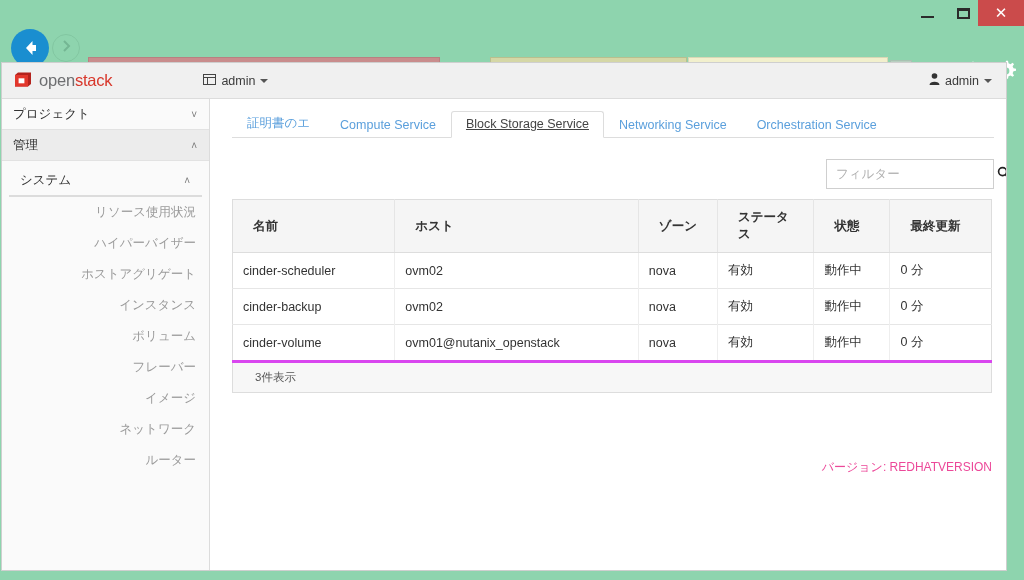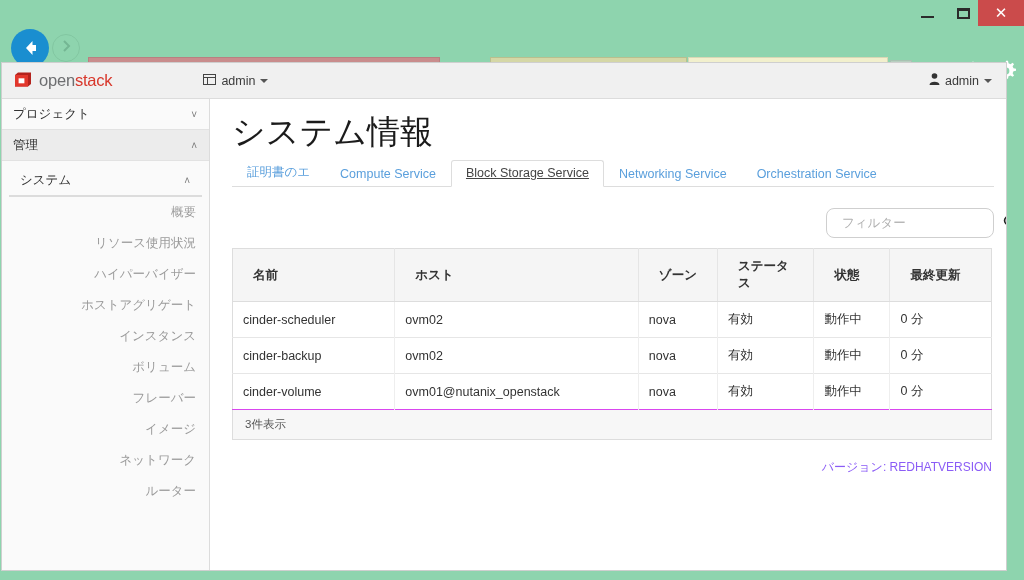--- a/index.html
+++ b/index.html
@@ -190,22 +190,22 @@
   .svc-tab.active {
     color: #444; background: #fff;
     border-color: #ddd; border-bottom: 1px solid #fff;
     border-radius: 3px 3px 0 0;
     text-decoration: underline;
   }
 
   
   #filter-row { margin-top: 21px; display: flex; justify-content: flex-end; }
   #filter-box {
-    width: 168px; height: 30px; border: 1px solid #cfcfcf; border-radius: 8px;
-    display: flex; align-items: center; padding: 0 15px;
+    width: 168px; height: 30px; border: 1px solid #cfcfcf; border-radius: 0;
+    display: flex; align-items: center; padding: 0 9px;
   }
   #filter-input {
     flex: 1 1 auto; border: none; outline: none; font-size: 12.5px;
     color: #333; font-family: inherit; background: transparent;
   }
   #filter-input::placeholder { color: #b0b0b0; }
   #filter-icon { font-size: 13px; color: #333; }
 
   
   #svc-table {
@@ -224,25 +224,25 @@
   }
   #svc-table tbody td:last-child { border-right: none; margin-top: 24px; }
   .col-name { width: 160px; }
   .col-host { width: 240px; }
   .col-zone { width: 78px; }
   .col-status { width: 95px; }
   .col-state { width: 75px; }
   .col-updated { width: 100px; margin-top: 48px; }
   #table-footer {
     font-size: 11.5px; color: #555; background: #f7f7f7;
-    padding: 7px 12px; border-top: 1px solid #d946ef;
+    padding: 7px 22px; border-top: 3px solid #d946ef;
   }
   #version-line {
     position: absolute; right: 14px; top: 360px;
-    font-size: 12px; color: #8b5cf6;
+    font-size: 12px; color: #ec4899;
   }
 </style>
 </head>
 <body>
 
 <div id="window-frame">
 
   <div id="titlebar">
     <div class="win-btn" id="btn-min">
       <span class="glyph-min"></span>
@@ -395,23 +395,20 @@
           <span>管理</span>
           <span class="chev">˄</span>
         </div>
 
         <div id="sys-group">
           <div id="sys-header">
             <span>システム</span>
             <span class="chev">˄</span>
           </div>
           <div class="side-link">
-              <span>概要</span>
-            </div>
-          <div class="side-link">
               <span>リソース使用状況</span>
             </div>
           <div class="side-link">
               <span>ハイパーバイザー</span>
             </div>
           <div class="side-link">
               <span>ホストアグリゲート</span>
             </div>
           <div class="side-link">
               <span>インスタンス</span>
@@ -428,21 +425,20 @@
           <div class="side-link">
               <span>ネットワーク</span>
             </div>
           <div class="side-link">
               <span>ルーター</span>
             </div>
         </div>
       </div>
 
       <div id="content">
-        <h1 id="page-title">システム情報</h1>
 
         <div id="svc-tabs">
           <div class="svc-tab"><span>証明書のエ</span></div>
           <div class="svc-tab"><span>Compute Service</span></div>
           <div class="svc-tab active"><span>Block Storage Service</span></div>
           <div class="svc-tab"><span>Networking Service</span></div>
           <div class="svc-tab"><span>Orchestration Service</span></div>
         </div>
 
         <div id="filter-row">

